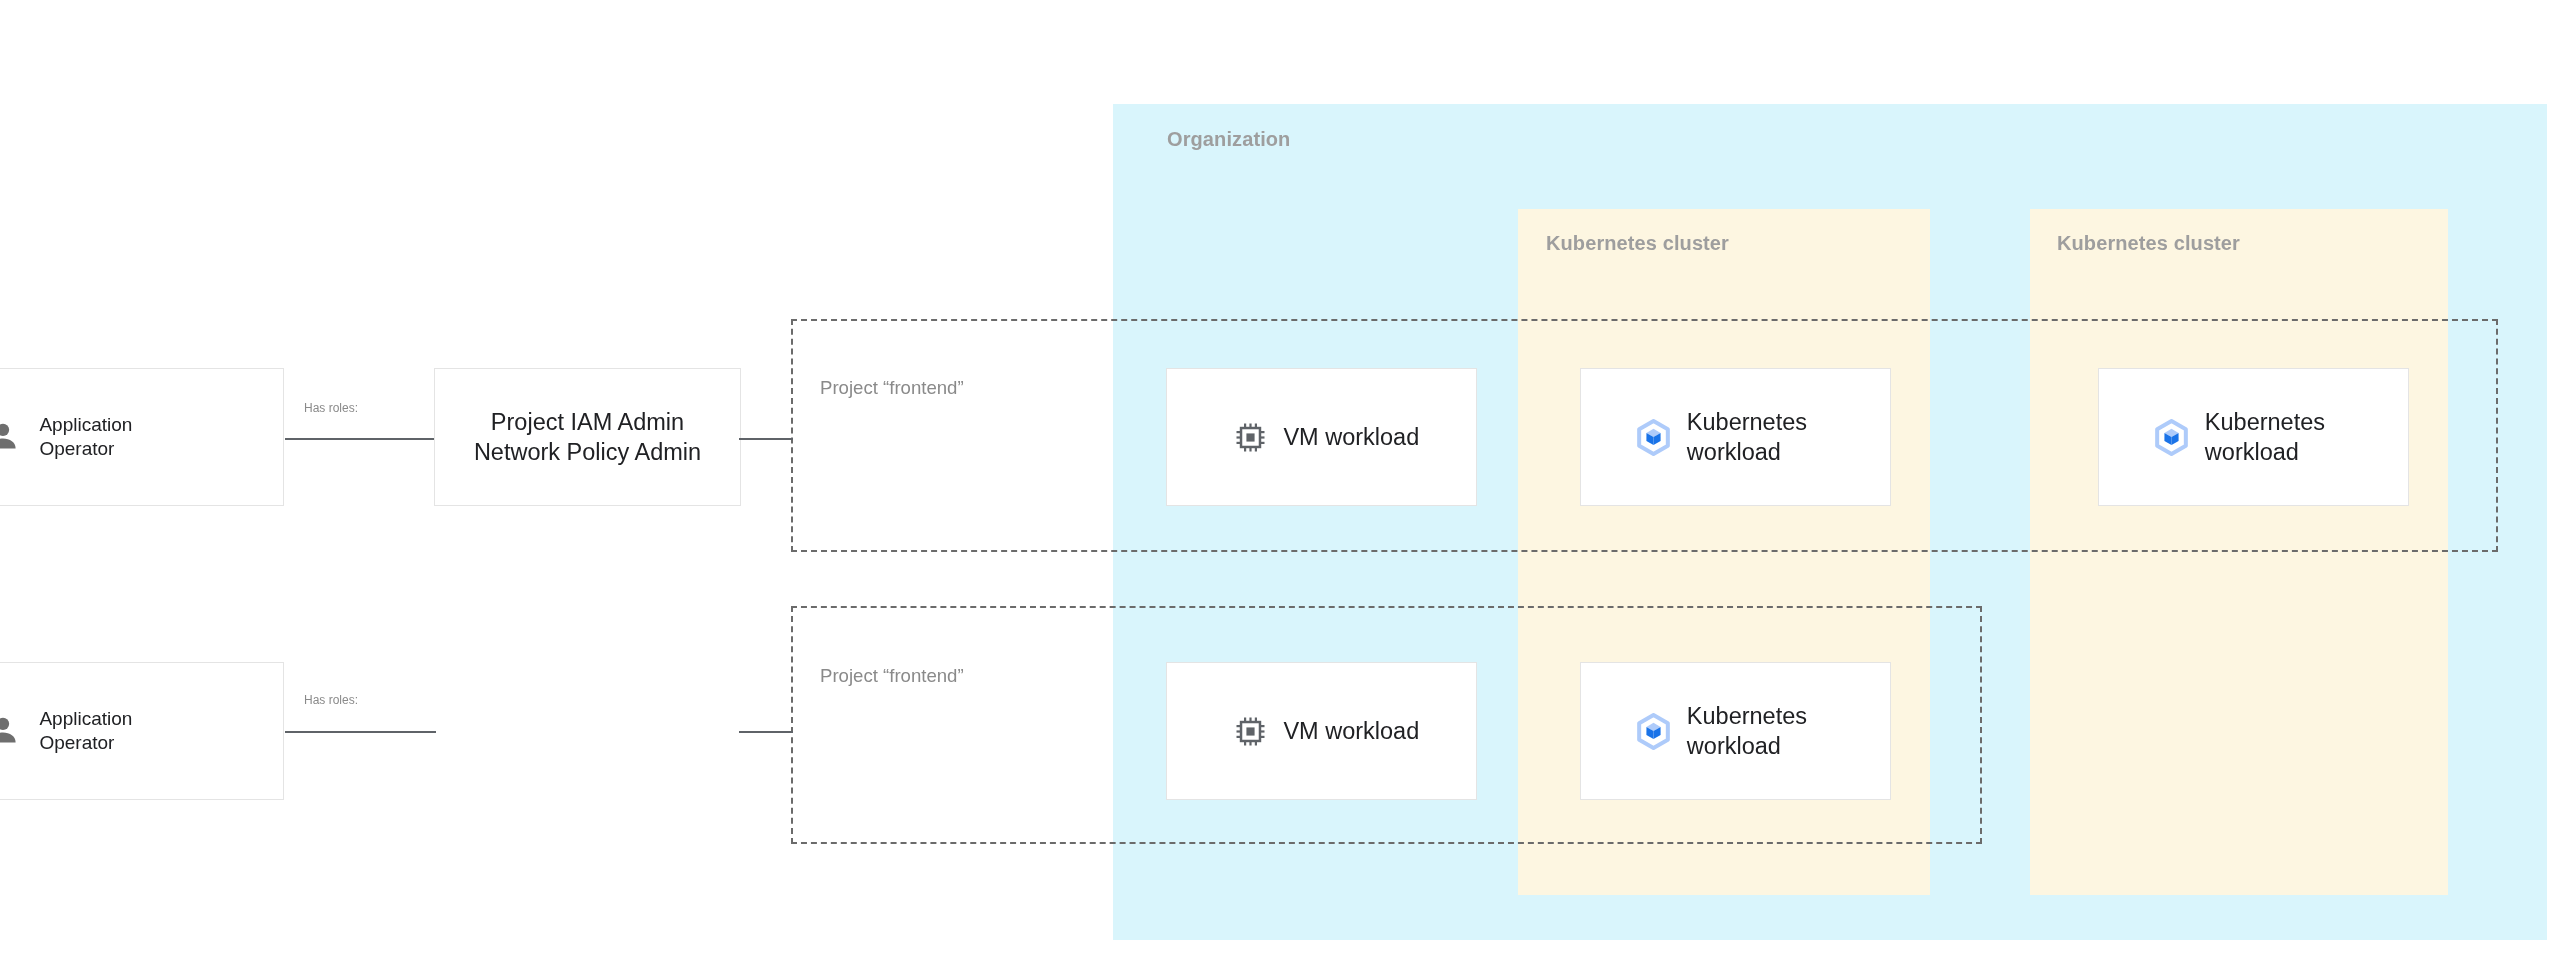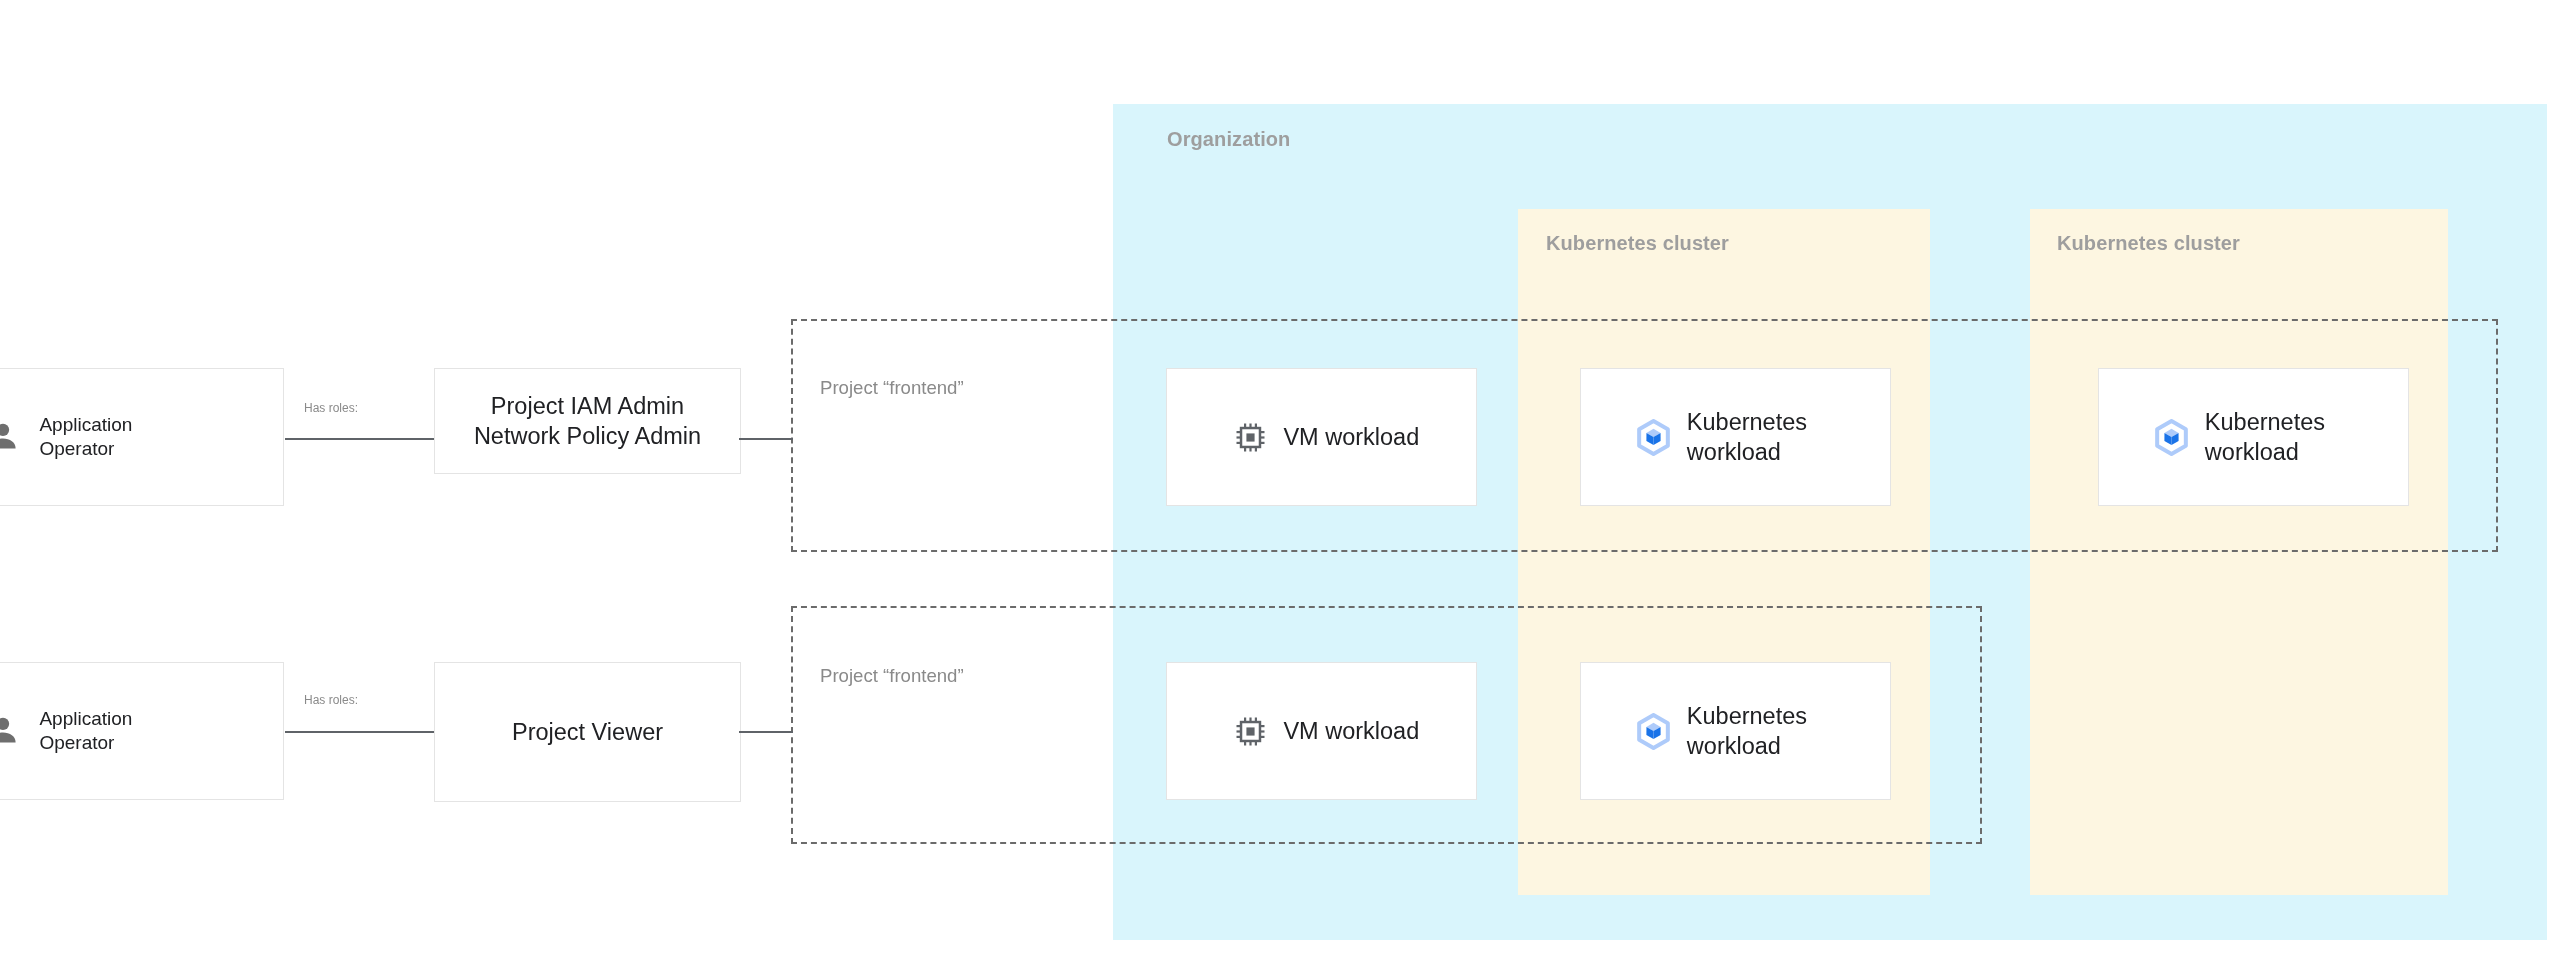--- a/index.html
+++ b/index.html
@@ -118,21 +118,21 @@
     font-size: 19px;
     color: #202124;
     line-height: 1.28;
     max-width: 166px;
   }
 
   .role-box {
     left: 434px;
     width: 307px;
   }
-  .role-box-1 { top: 368px; height: 106px; }
+  .role-box-1 { top: 368px; height: 138px; }
   .role-box-2 { top: 662px; height: 140px; }
 
   .role-label {
     font-size: 23.5px;
     color: #202124;
     line-height: 1.28;
     text-align: center;
     padding: 0 9.7px;
   }
 
@@ -235,23 +235,20 @@
         <circle cx="12" cy="7.2" r="4.1" fill="#6e6e6e"></circle>
         <path d="M3.6 19.6c0-4.1 3.8-6.6 8.4-6.6s8.4 2.5 8.4 6.6z" fill="#6e6e6e"></path>
       </svg>
     </span>
     <span class="person-label">Application Operator</span>
   </div>
 
   <div class="connector conn-2a"></div>
   <div class="conn-label conn-label-2">Has roles:</div>
 
-  <div class="plain-box role-box role-box-2">
-    <span class="role-label">Project Viewer</span>
-  </div>
 
   <div class="connector conn-2b"></div>
 
   <div class="workload-card wide wc-vm-1">
     <span class="icon-slot">
       <svg width="35" height="35" viewBox="0 0 24 24" aria-hidden="true">
         <rect x="5.5" y="5.5" width="13" height="13" fill="none" stroke="#5f6368" stroke-width="1.7"></rect>
         <rect x="9.2" y="9.2" width="5.6" height="5.6" fill="#5f6368"></rect>
         <g stroke="#5f6368" stroke-width="1.5" stroke-linecap="butt">
           <line x1="8.3" y1="2.4" x2="8.3" y2="5.5"></line>

